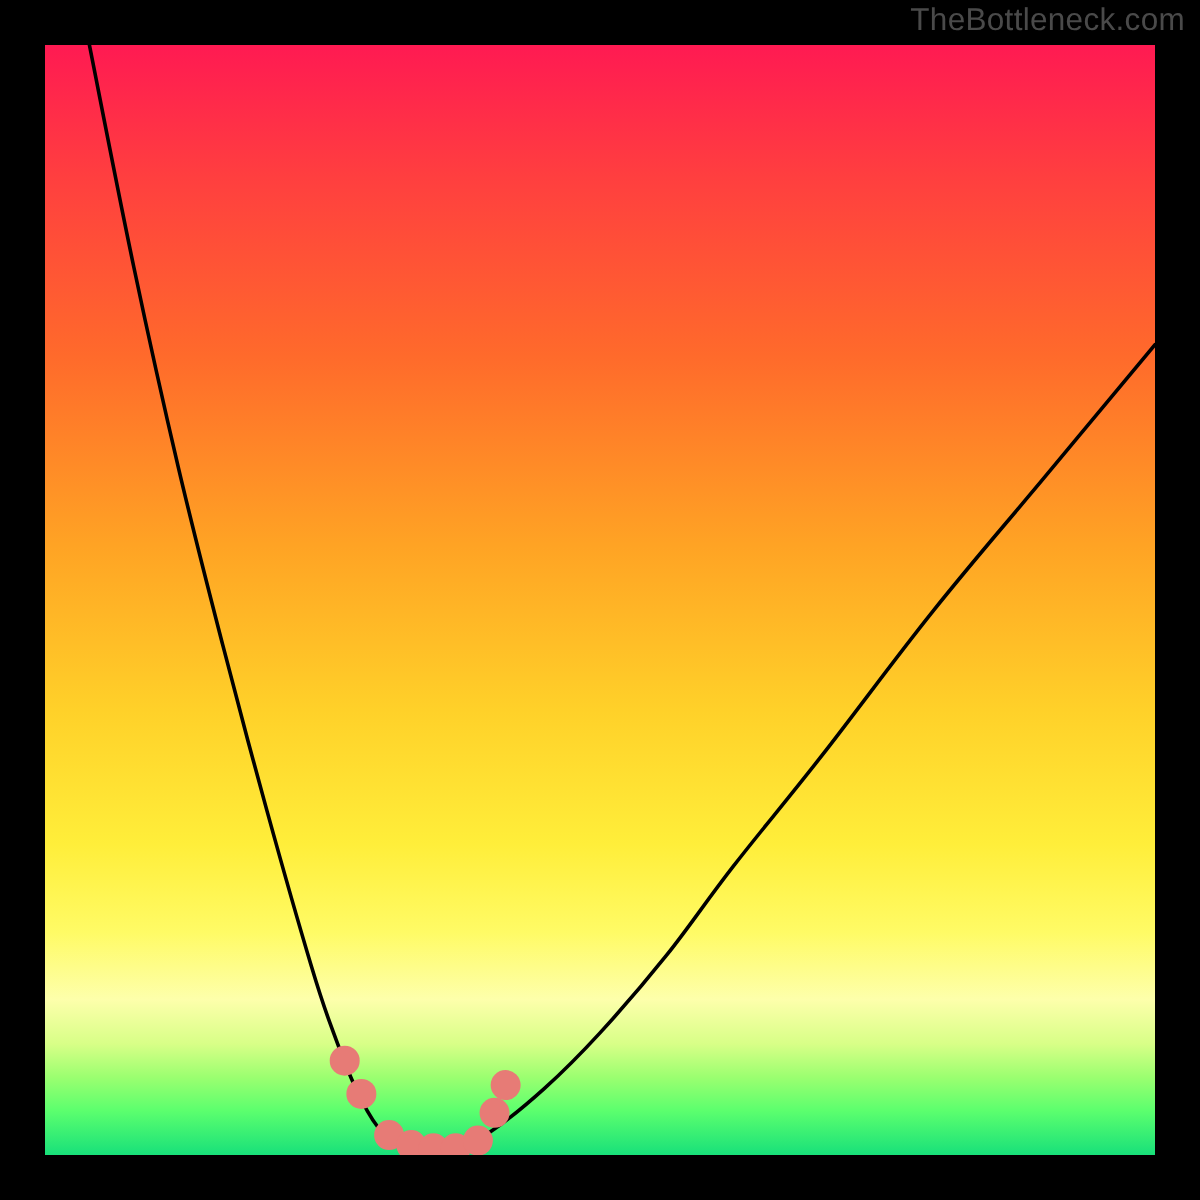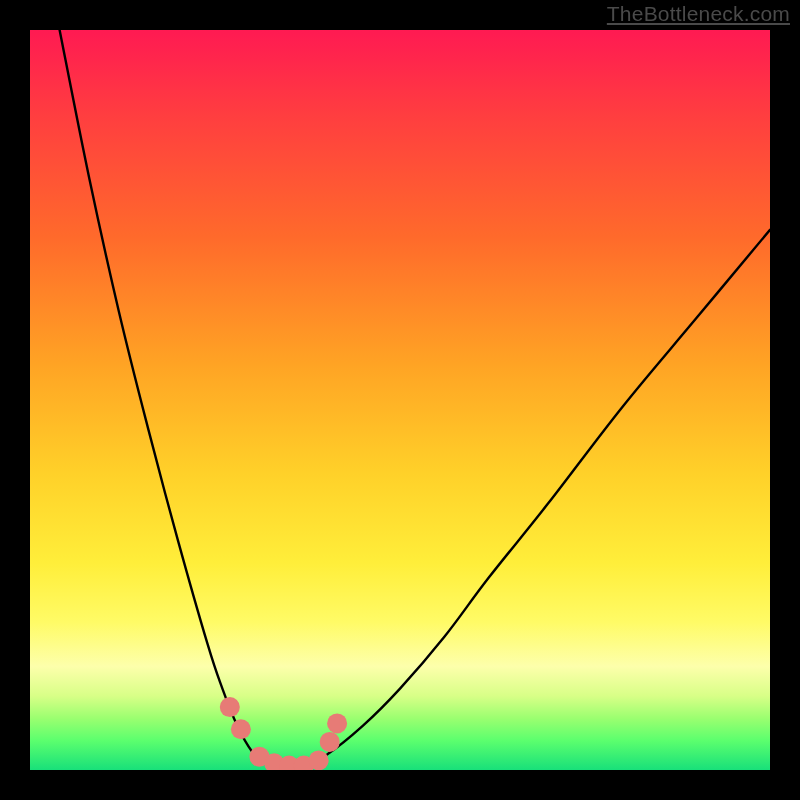--- a/index.html
+++ b/index.html
@@ -19,21 +19,20 @@
   }
   .watermark {
     position: absolute;
     top: 2px;
     right: 10px;
     color: #4a4a4a;
     font-size: 21px;
     font-weight: 400;
     letter-spacing: 0.2px;
     z-index: 20;
-    text-decoration: underline;
   }
   .plot-rect {
     position: absolute;
     left: 30px;
     top: 30px;
     width: 740px;
     height: 740px;
     overflow: hidden;
   }
   .gradient {

